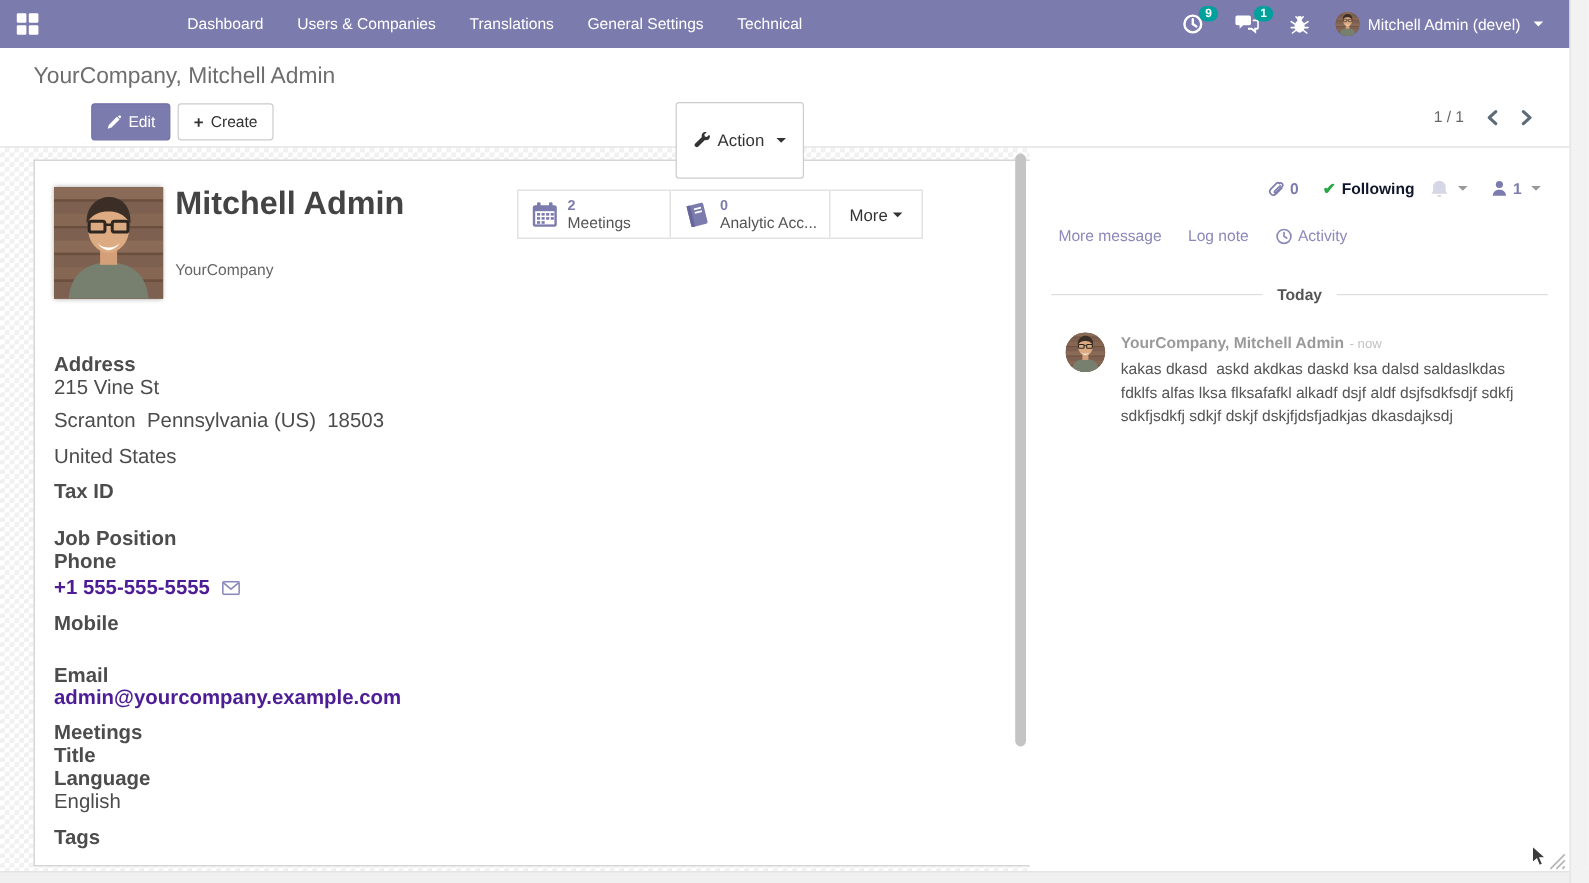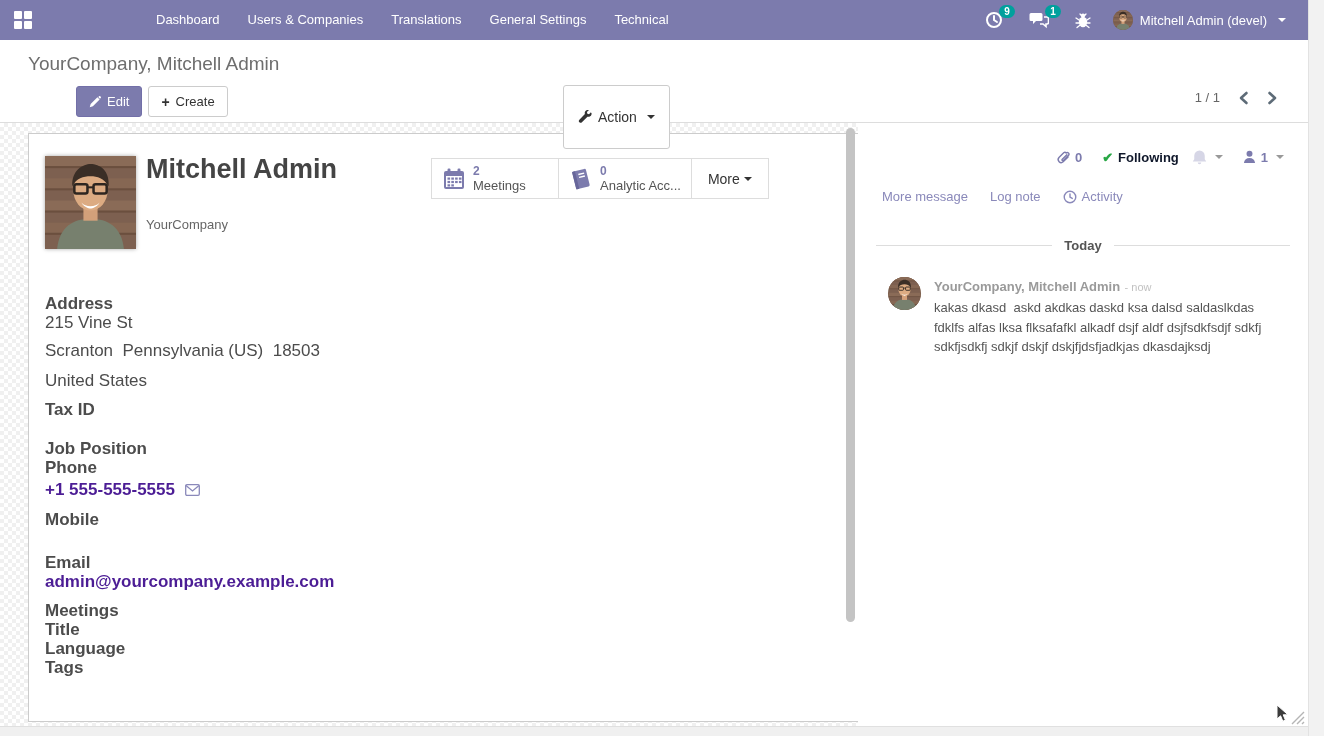--- a/index.html
+++ b/index.html
@@ -302,20 +302,21 @@
                 <path d="M1 1.5 7.5 7 14 1.5" fill="none" stroke="#8a89ba" stroke-width="1.3"></path>
               </svg>
           </span>
         </div>
         <div class="f-label mb28">Mobile</div>
         <div class="f-label">Email</div>
         <div class="f-value mb10"><span class="f-link">admin@yourcompany.example.com</span></div>
         <div class="f-label">Meetings</div>
         <div class="f-label">Title</div>
         <div class="f-label">Language</div>
+        <div class="f-value mb11">English</div>
         <div class="f-label">Tags</div>
       </div>
     </div>
 
     <div class="pane-scrollbar">
       <div class="thumb"></div>
     </div>
   </div>
 
   <div class="chatter">

